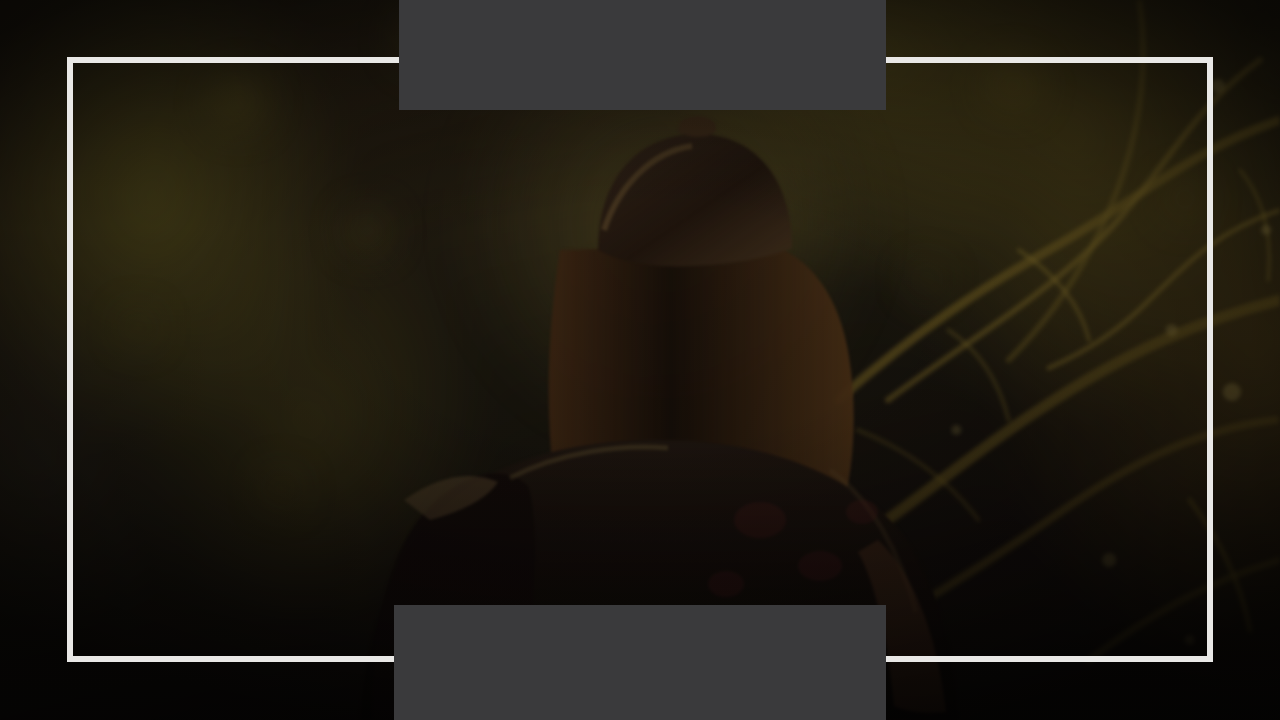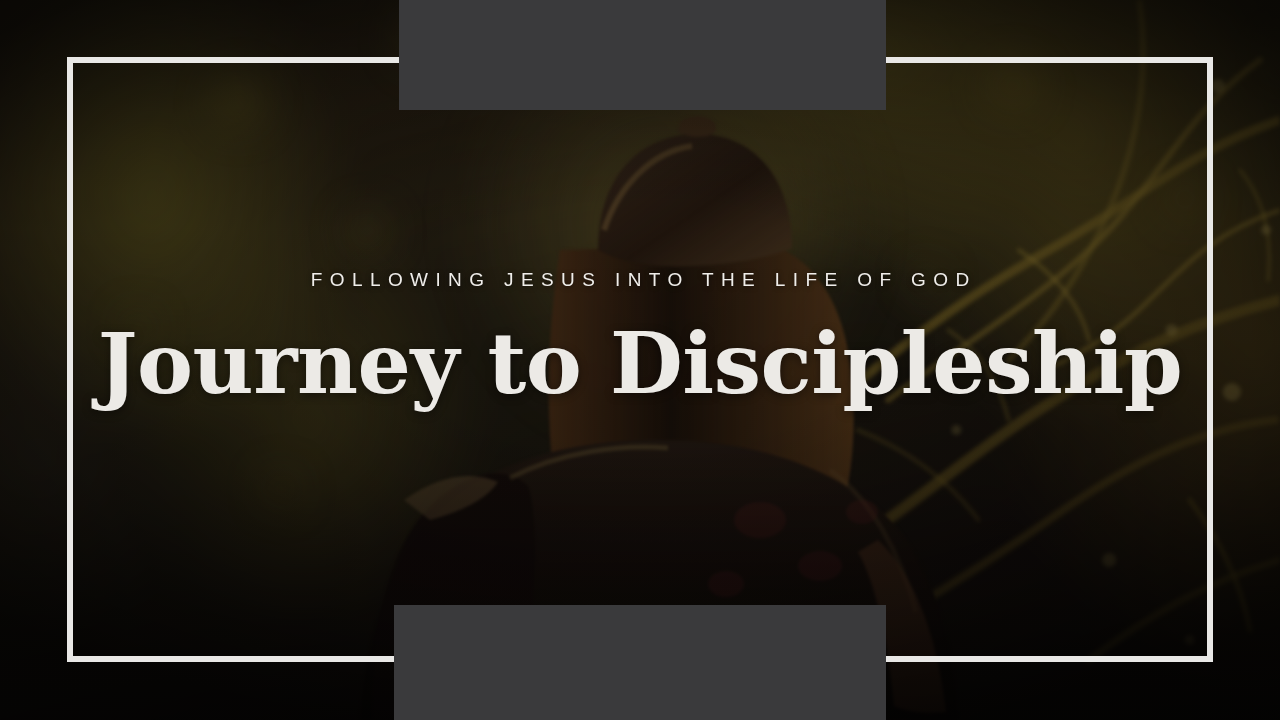--- a/index.html
+++ b/index.html
@@ -253,21 +253,17 @@
       <path d="M878 540 C 916 576 938 640 946 712 C 926 714 906 712 894 706
                C 888 640 876 584 858 552 Z" fill="#5e3a22" opacity="0.55"></path>
     </svg>
 
     <div class="tint"></div>
     <div class="grade"></div>
   </div>
 
   <div class="frame"></div>
 
-  <div class="text-block">
-    <div class="eyebrow">FOLLOWING JESUS INTO THE LIFE OF GOD</div>
-    <div class="headline">Journey to Discipleship</div>
-  </div>
 
   <div class="panel panel-top"></div>
   <div class="panel panel-bottom"></div>
 
 </div>
 
 </body></html>

